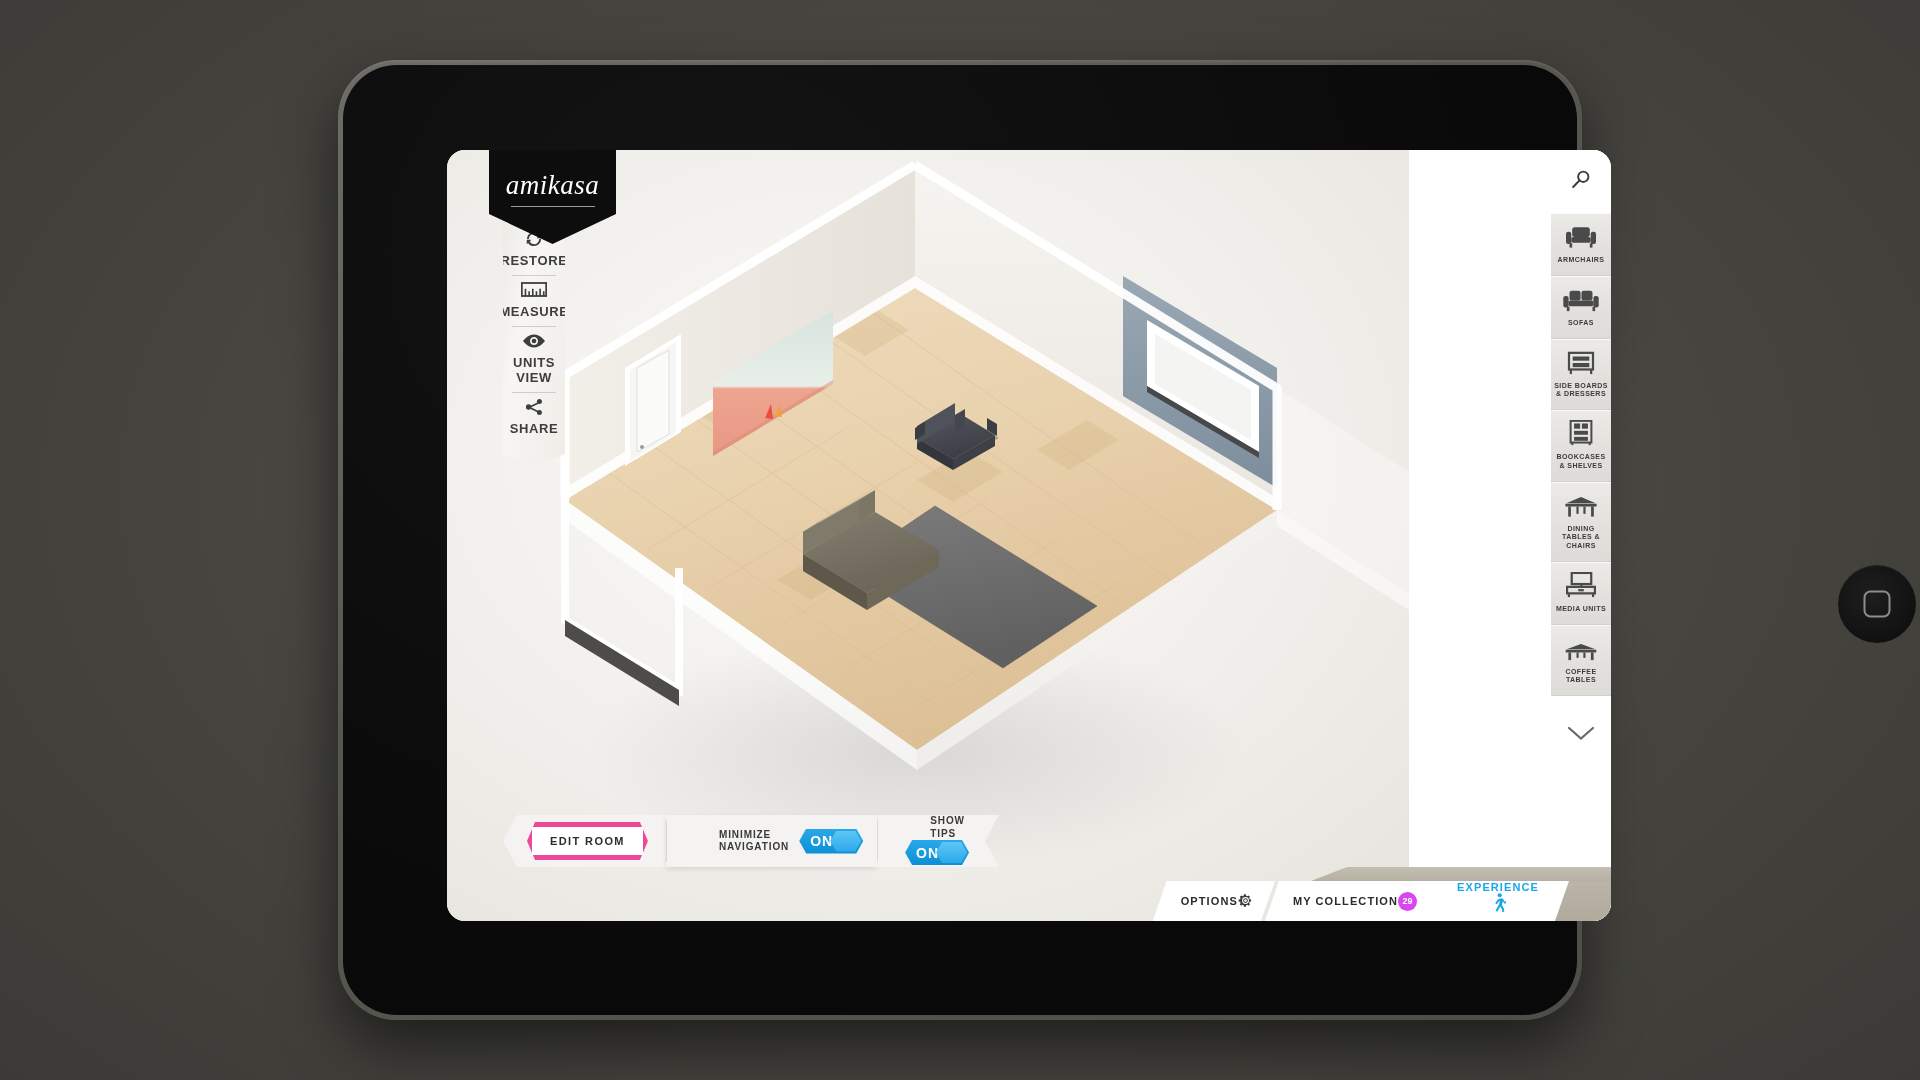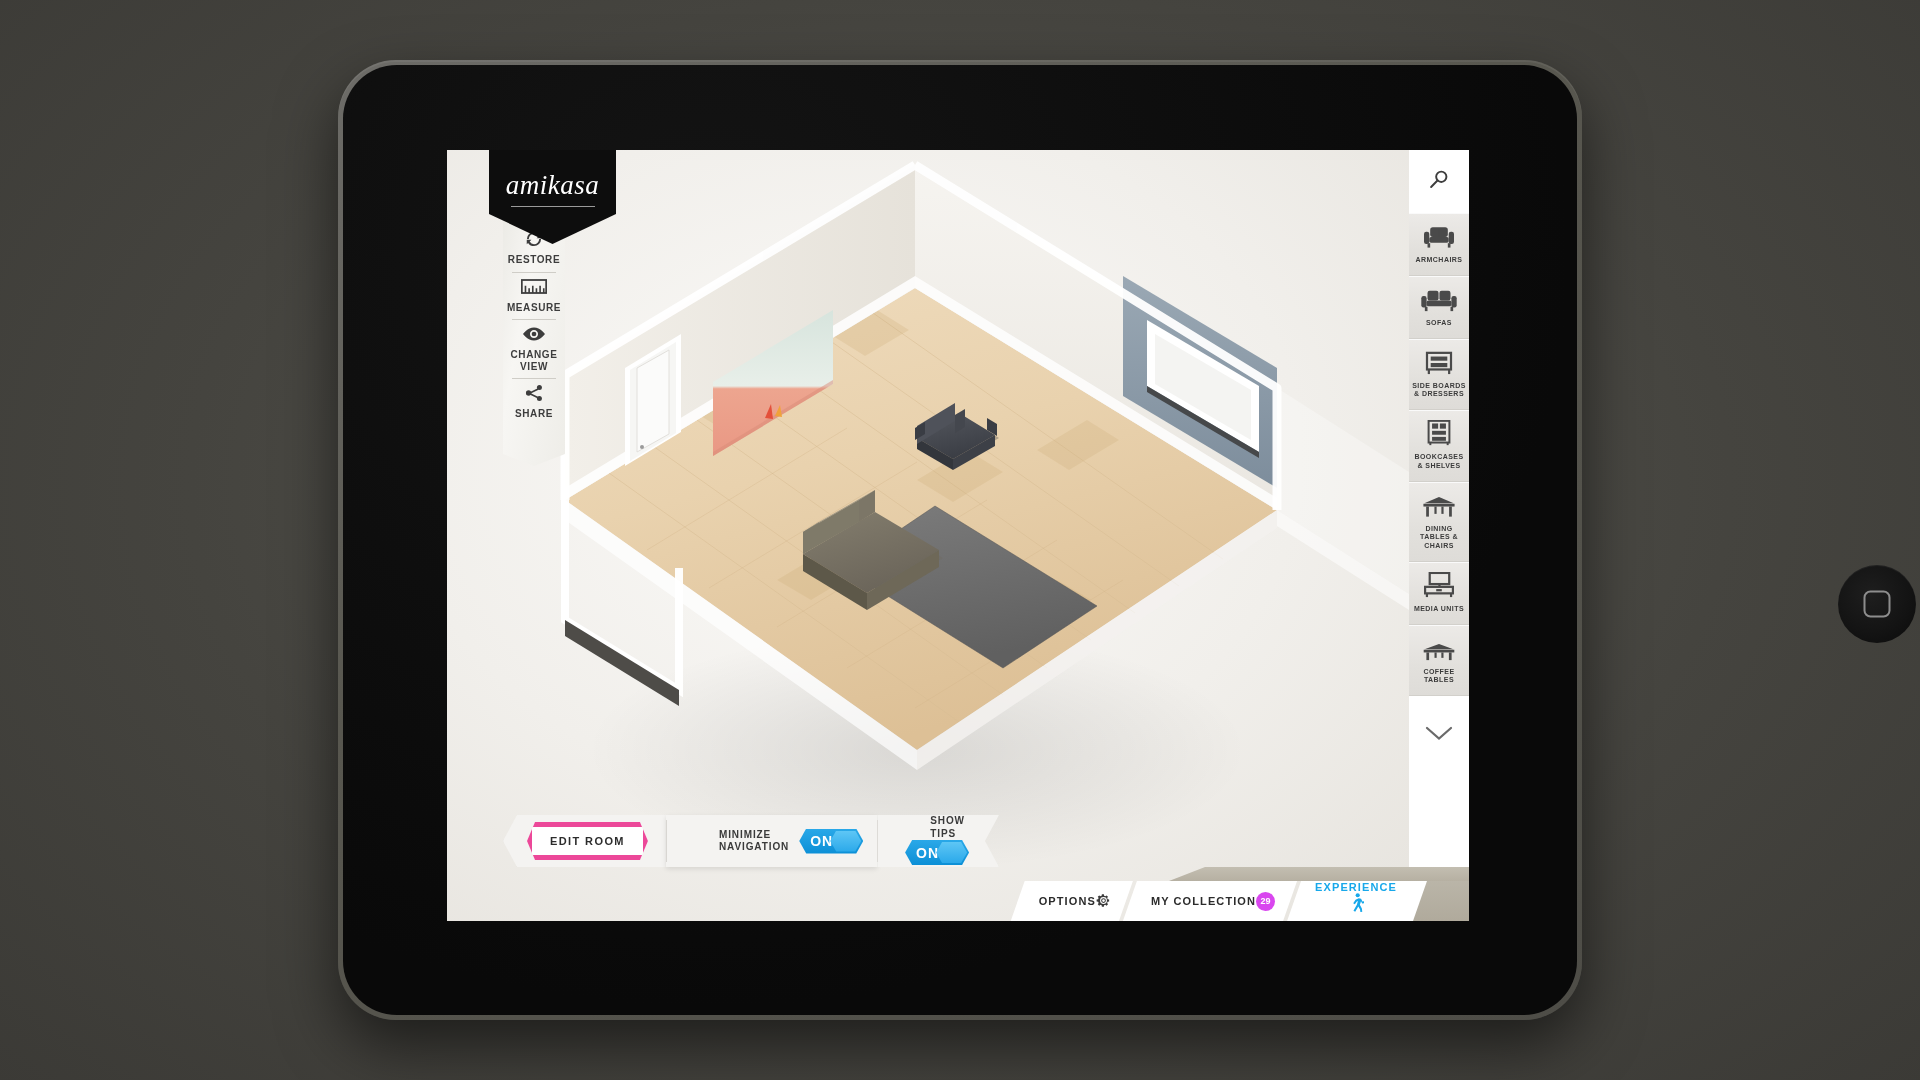--- a/index.html
+++ b/index.html
@@ -70,23 +70,24 @@
     position: absolute; left: 50%; top: 50%;
     transform: translate(-50%,-50%);
     width: 27px; height: 27px; border-radius: 7px;
     border: 2px solid #8d8d8d;
   }
 
   
   #screen {
     position: absolute;
     left: 447px; top: 150px;
-    width: 1022px; height: 771px;
+    width: 1164px; height: 771px;
     background: #fff;
     overflow: hidden;
+    border-radius: 18px;
   }
 
   
   #viewport {
     position: absolute; left: 0; top: 0;
     width: 962px; height: 771px;
     background:
       radial-gradient(ellipse 900px 700px at 42% 40%, #fbfaf8 0%, #f1efeb 50%, #e4e1db 100%);
     overflow: hidden;
   }
@@ -132,21 +133,21 @@
     padding: 0 2px; position: relative;
   }
   .tool-item + .tool-item { margin-top: 4px; }
   .tool-item + .tool-item::before {
     content:''; position:absolute; top:-4px; left:9px;
     width: 44px; height: 1px; background: #cfcdc7;
   }
   .tool-icon { height: 22px; display:flex; align-items:center; justify-content:center; }
   .tool-label {
     margin-top: 4px; margin-bottom: 6px;
-    font-size: 10px; font-weight: bold; letter-spacing: .6px;
+    font-size: 13px; font-weight: bold; letter-spacing: .6px;
     color: #3d3d3d; text-align: center; line-height: 1.15;
   }
 
   
   #sidebar {
     position: absolute; right: 0; top: 0;
     width: 60px; height: 771px;
     background: #ffffff;
     z-index: 5;
     display: flex; flex-direction: column;
@@ -471,21 +472,21 @@
       <span class="tool-label">MEASURE</span>
     </div>
 
     <div class="tool-item">
       <span class="tool-icon">
         <svg width="26" height="16" viewBox="0 0 32 18" fill="#3d3d3d">
           <path d="M16 1C8 1 2.5 9 2.5 9S8 17 16 17s13.5-8 13.5-8S24 1 16 1zm0 13c-2.8 0-5-2.2-5-5s2.2-5 5-5 5 2.2 5 5-2.2 5-5 5z"></path>
           <circle cx="16" cy="9" r="2.9"></circle>
         </svg>
       </span>
-      <span class="tool-label">CHANGE
+      <span class="tool-label">UNITS
 VIEW</span>
     </div>
 
     <div class="tool-item">
       <span class="tool-icon">
         <svg width="20" height="20" viewBox="0 0 24 24" fill="#3d3d3d">
           <circle cx="18.5" cy="5.5" r="3"></circle>
           <circle cx="5.5" cy="12" r="3.2"></circle>
           <circle cx="18.5" cy="18.5" r="3"></circle>
           <path d="M7.3 10.8 16.6 6.3l.9 1.9-9.3 4.5zM8.2 12.3l9.3 4.5-.9 1.9-9.3-4.5z"></path>

